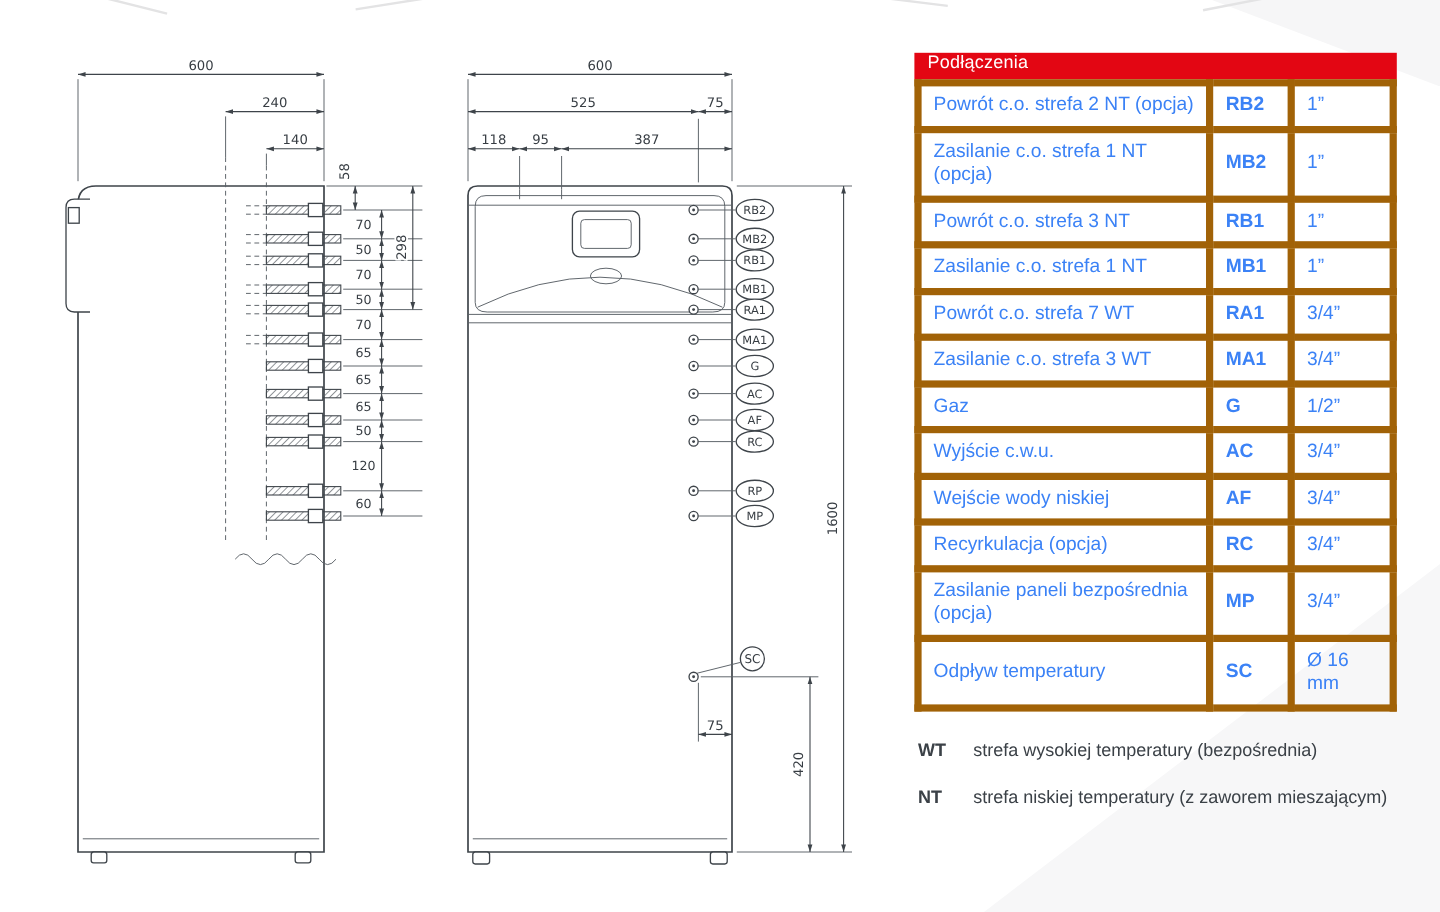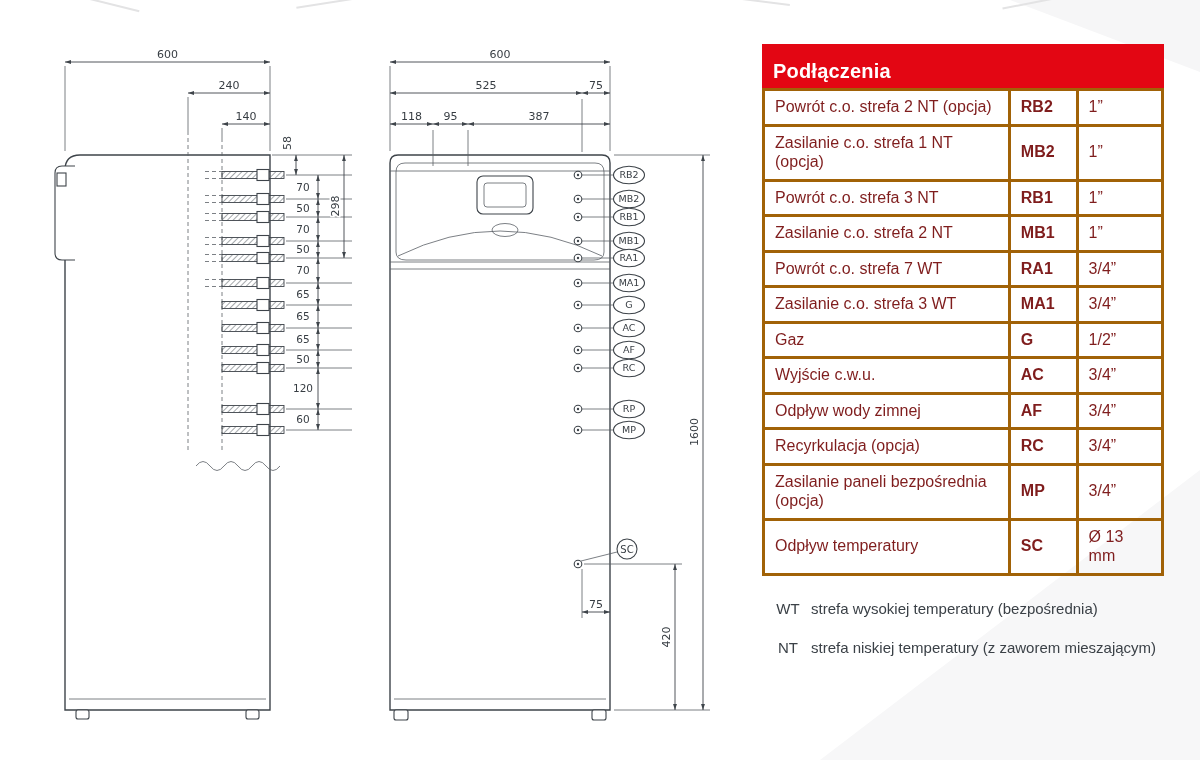--- a/index.html
+++ b/index.html
@@ -17,29 +17,29 @@
   .dash{fill:none;stroke:#5a6066;stroke-width:0.8;stroke-dasharray:4 3;}
   .dim-ln{fill:none;stroke:#3e444a;stroke-width:0.9;}
   .pipe{fill:url(#hatch);stroke:#3e444a;stroke-width:0.9;}
   svg text{font-family:"DejaVu Sans",sans-serif;fill:#373d43;}
   text.dim{font-size:11px;text-anchor:middle;paint-order:stroke;stroke:#fff;stroke-width:3px;}
   text.dim-s{font-size:10.5px;text-anchor:middle;paint-order:stroke;stroke:#fff;stroke-width:3px;}
   text.port-t{font-size:9.5px;text-anchor:middle;}
   text.sc-t{font-size:10px;text-anchor:middle;}
 
   .right-col{position:absolute;left:762px;top:44px;width:402px;}
-  .table-header{color:#fff;font-weight:bold;font-size:20px;padding:16px 11px 5px;letter-spacing:.2px;background:#e30613;}
+  .table-header{color:#fff;font-weight:normal;font-size:15px;padding:0 11px 5px;letter-spacing:.2px;background:#e30613;}
   table.conn{border-collapse:collapse;width:100%;}
-  table.conn td{border:3px solid #a16207;font-size:16px;padding:6px 10px 7px;vertical-align:middle;line-height:1.22;color:#7f1d1d;}
+  table.conn td{border:6px solid #a16207;font-size:16px;padding:6px 10px 7px;vertical-align:middle;line-height:1.22;color:#3b82f6;}
   td.col-label{width:248px;}
   td.col-code{width:68px;font-weight:bold;}
   td.col-size{width:86px;}
   .legend{margin-top:24px;padding-left:3px;}
   .legend-row{display:flex;margin-bottom:22px;font-size:15px;}
-  .legend-code{font-weight:normal;width:46px;flex:0 0 46px;text-align:center;}
+  .legend-code{font-weight:bold;width:46px;flex:0 0 46px;}
 </style>
 </head>
 <body>
 
 <div id="bg-tr" class="bg-shape"></div>
 <div id="bg-br" class="bg-shape"></div>
 <div class="bg-line" style="left:88px;top:4px;width:52px;transform:rotate(14deg);"></div>
 <div class="bg-line" style="left:296px;top:2px;width:62px;transform:rotate(-9deg);"></div>
 <div class="bg-line" style="left:742px;top:1px;width:48px;transform:rotate(7deg);"></div>
 <div class="bg-line" style="left:1002px;top:2px;width:58px;transform:rotate(-11deg);"></div>
@@ -272,21 +272,21 @@
           <td class="col-label">Zasilanie c.o. strefa 1 NT (opcja)</td>
           <td class="col-code">MB2</td>
           <td class="col-size">1”</td>
         </tr>
         <tr>
           <td class="col-label">Powrót c.o. strefa 3 NT</td>
           <td class="col-code">RB1</td>
           <td class="col-size">1”</td>
         </tr>
         <tr>
-          <td class="col-label">Zasilanie c.o. strefa 2 NT</td>
+          <td class="col-label">Zasilanie c.o. strefa 1 NT</td>
           <td class="col-code">MB1</td>
           <td class="col-size">1”</td>
         </tr>
         <tr>
           <td class="col-label">Powrót c.o. strefa 7 WT</td>
           <td class="col-code">RA1</td>
           <td class="col-size">3/4”</td>
         </tr>
         <tr>
           <td class="col-label">Zasilanie c.o. strefa 3 WT</td>
@@ -297,38 +297,38 @@
           <td class="col-label">Gaz</td>
           <td class="col-code">G</td>
           <td class="col-size">1/2”</td>
         </tr>
         <tr>
           <td class="col-label">Wyjście c.w.u.</td>
           <td class="col-code">AC</td>
           <td class="col-size">3/4”</td>
         </tr>
         <tr>
-          <td class="col-label">Odpływ wody zimnej</td>
+          <td class="col-label">Wejście wody niskiej</td>
           <td class="col-code">AF</td>
           <td class="col-size">3/4”</td>
         </tr>
         <tr>
           <td class="col-label">Recyrkulacja (opcja)</td>
           <td class="col-code">RC</td>
           <td class="col-size">3/4”</td>
         </tr>
         <tr>
           <td class="col-label">Zasilanie paneli bezpośrednia (opcja)</td>
           <td class="col-code">MP</td>
           <td class="col-size">3/4”</td>
         </tr>
         <tr>
           <td class="col-label">Odpływ temperatury</td>
           <td class="col-code">SC</td>
-          <td class="col-size">Ø 13 mm</td>
+          <td class="col-size">Ø 16 mm</td>
         </tr>
       </tbody>
   </table>
   <div class="legend" id="legend">
       <div class="legend-row">
         <span class="legend-code">WT</span>
         <span class="legend-text">strefa wysokiej temperatury (bezpośrednia)</span>
       </div>
       <div class="legend-row">
         <span class="legend-code">NT</span>

